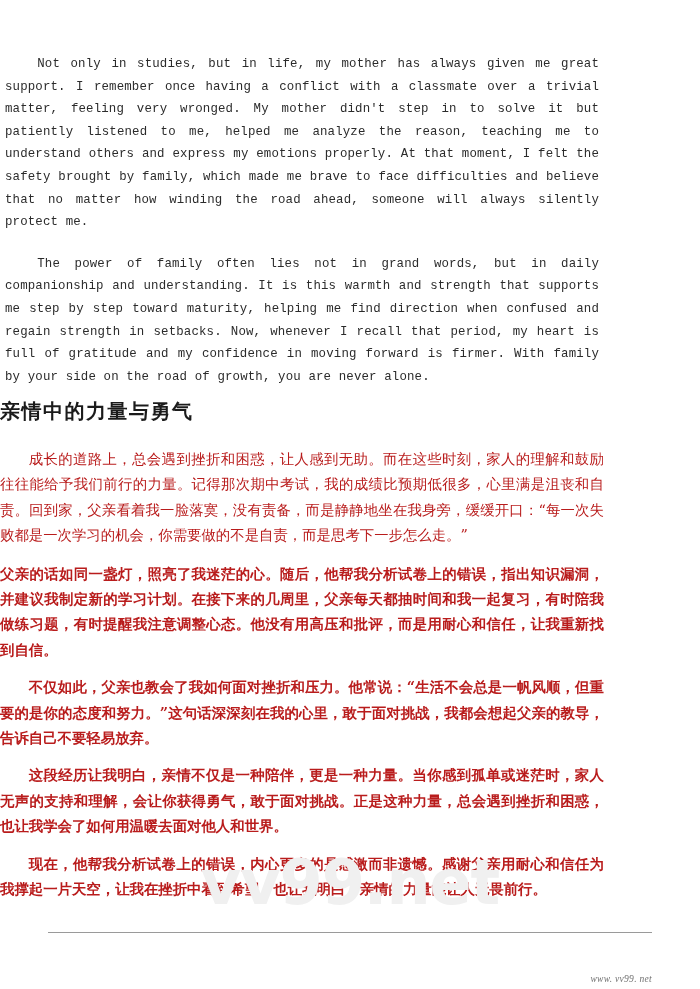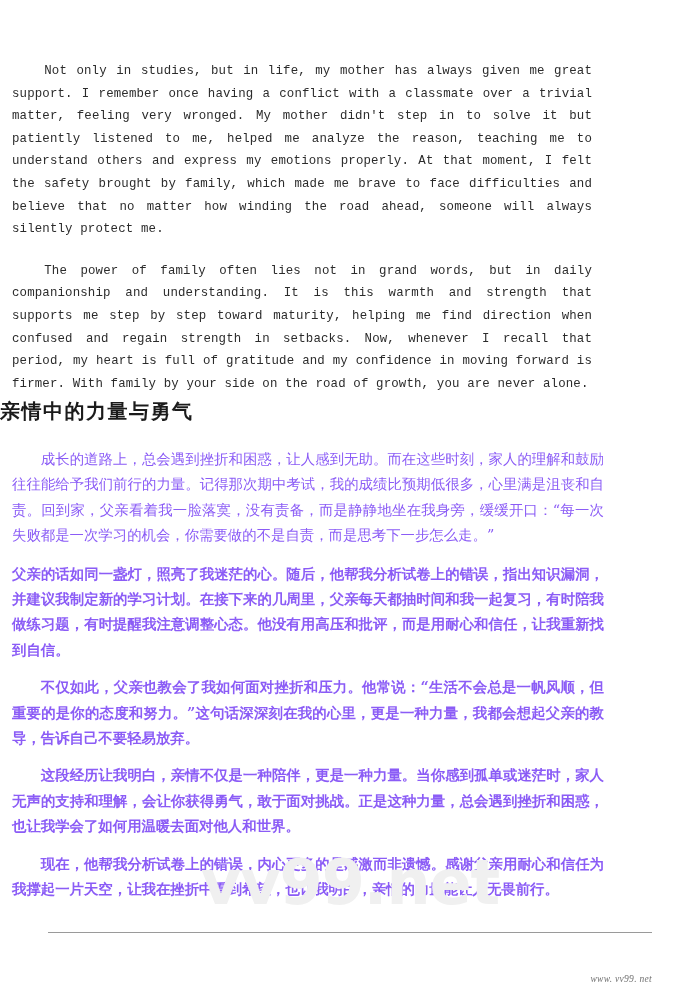--- a/index.html
+++ b/index.html
@@ -22,21 +22,21 @@
 
   
   .en-para {
     font-family: "Liberation Mono", "DejaVu Sans Mono", monospace;
     font-size: 12.4px;
     line-height: 22.6px;
     color: #2b2b2b;
     text-align: justify;
     text-justify: inter-word;
     text-indent: 2.6em;
-    margin: 12px;
+    margin: 5px;
     letter-spacing: 0.15px;
   }
   .en-para + .en-para {
     margin-top: 19px;
   }
   #en-block {
     position: absolute;
     left: 0;
     top: 48px;
     width: 604px;
@@ -55,26 +55,25 @@
     font-weight: bold;
     color: #1b1b1b;
     text-align: left;
     margin: 0 0 22px 0;
     letter-spacing: 1.5px;
   }
   .cn-para {
     font-family: "DejaVu Serif", "Liberation Serif", serif;
     font-size: 14.4px;
     line-height: 25.4px;
-    color: #8b5cf6;
+    color: #b91c1c;
     text-align: justify;
     text-justify: inter-ideograph;
     text-indent: 2em;
     margin: 0;
-    padding-left: 12px;
   }
   .cn-para.no-indent {
     text-indent: 0;
   }
   .cn-para + .cn-para {
     margin-top: 12px;
     font-weight: bold;
   }
 
   
@@ -124,21 +123,21 @@
     <p class="en-para">The power of family often lies not in grand words, but in daily companionship and understanding. It is this warmth and strength that supports me step by step toward maturity, helping me find direction when confused and regain strength in setbacks. Now, whenever I recall that period, my heart is full of gratitude and my confidence in moving forward is firmer. With family by your side on the road of growth, you are never alone.</p>
   </div>
 
   <div id="cn-block">
     <h1 class="cn-title">亲情中的力量与勇气</h1>
 
     <p class="cn-para">成长的道路上，总会遇到挫折和困惑，让人感到无助。而在这些时刻，家人的理解和鼓励往往能给予我们前行的力量。记得那次期中考试，我的成绩比预期低很多，心里满是沮丧和自责。回到家，父亲看着我一脸落寞，没有责备，而是静静地坐在我身旁，缓缓开口：“每一次失败都是一次学习的机会，你需要做的不是自责，而是思考下一步怎么走。”</p>
 
     <p class="cn-para no-indent">父亲的话如同一盏灯，照亮了我迷茫的心。随后，他帮我分析试卷上的错误，指出知识漏洞，并建议我制定新的学习计划。在接下来的几周里，父亲每天都抽时间和我一起复习，有时陪我做练习题，有时提醒我注意调整心态。他没有用高压和批评，而是用耐心和信任，让我重新找到自信。</p>
 
-    <p class="cn-para">不仅如此，父亲也教会了我如何面对挫折和压力。他常说：“生活不会总是一帆风顺，但重要的是你的态度和努力。”这句话深深刻在我的心里，更是一种力量，我都会想起父亲的教导，告诉自己不要轻易放弃。</p>
+    <p class="cn-para">不仅如此，父亲也教会了我如何面对挫折和压力。他常说：“生活不会总是一帆风顺，但重要的是你的态度和努力。”这句话深深刻在我的心里，敢于面对挑战，我都会想起父亲的教导，告诉自己不要轻易放弃。</p>
 
     <p class="cn-para">这段经历让我明白，亲情不仅是一种陪伴，更是一种力量。当你感到孤单或迷茫时，家人无声的支持和理解，会让你获得勇气，敢于面对挑战。正是这种力量，总会遇到挫折和困惑，也让我学会了如何用温暖去面对他人和世界。</p>
 
     <p class="cn-para">现在，他帮我分析试卷上的错误，内心更多的是感激而非遗憾。感谢父亲用耐心和信任为我撑起一片天空，让我在挫折中看到希望，也让我明白，亲情的力量能让人无畏前行。</p>
   </div>
 
   <div class="watermark">vv99.net</div>
 
   <div class="footer-rule"></div>
   <div class="footer-url">www. vv99. net</div>

